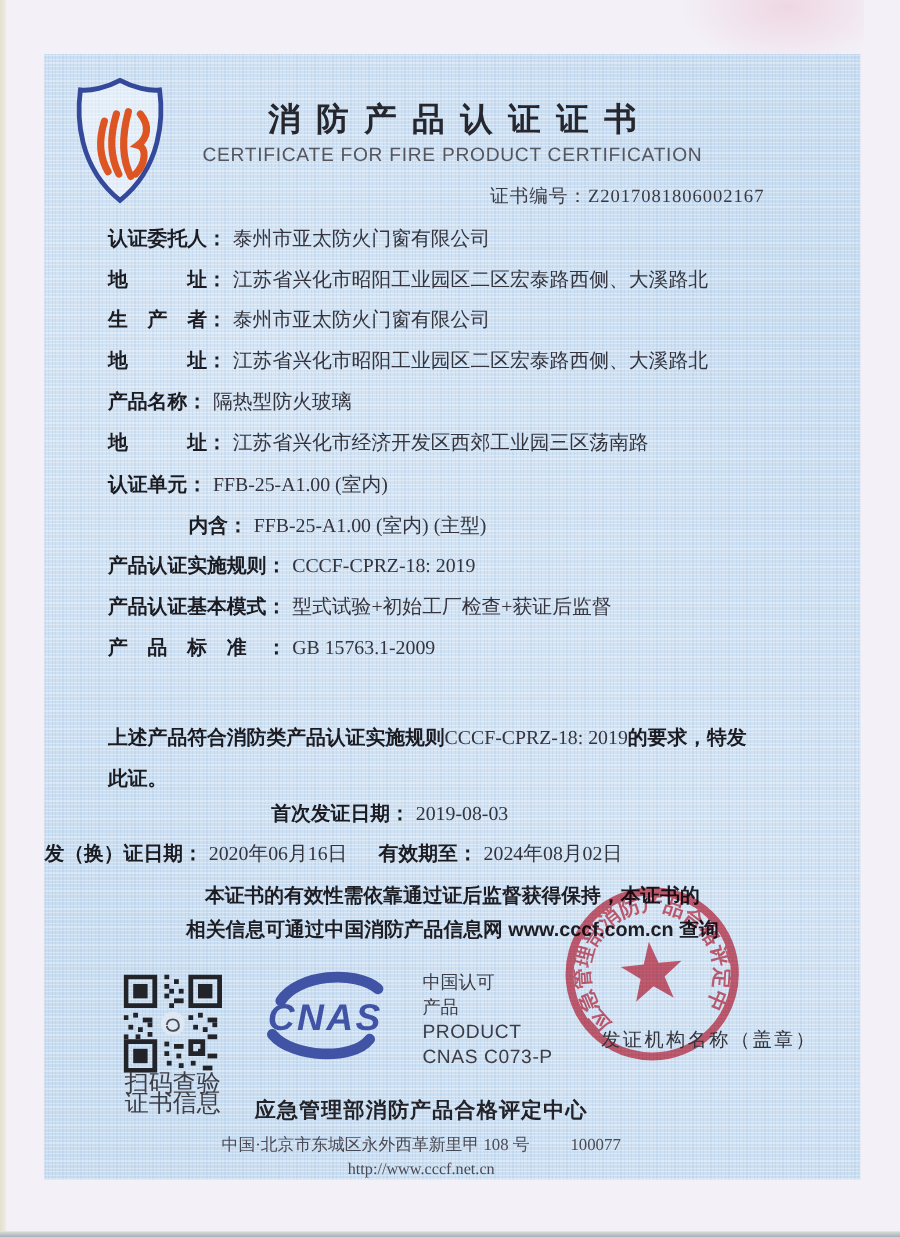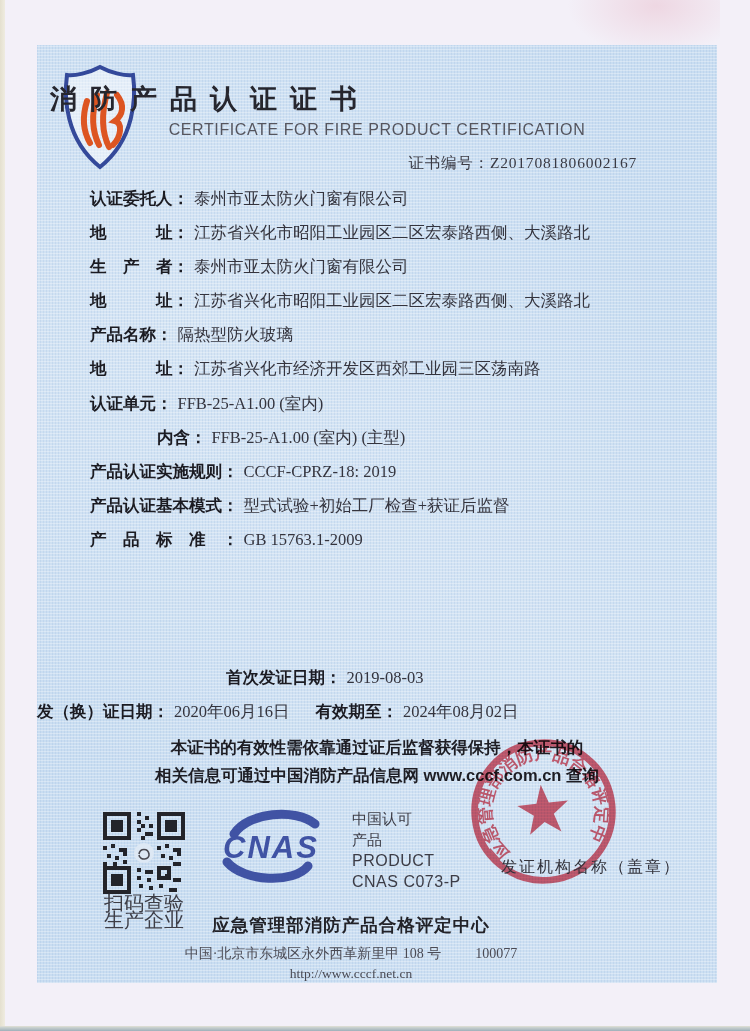--- a/index.html
+++ b/index.html
@@ -20,21 +20,21 @@
     background-color:#c9ddf1;
     background-image:
       repeating-linear-gradient(0deg,rgba(255,255,255,.30) 0 1px,transparent 1px 3px),
       repeating-linear-gradient(90deg,rgba(150,183,222,.22) 0 1px,transparent 1px 3px),
       radial-gradient(circle at 25% 30%,rgba(255,255,255,.25),transparent 55%),
       radial-gradient(circle at 75% 70%,rgba(255,255,255,.20),transparent 55%);
     color:#24242c;
   }
   .logo{position:absolute;left:22px;top:18px;width:82px;height:108px;}
   .title{
-    position:absolute;left:0;top:36px;width:100%;text-align:left;
+    position:absolute;left:0;top:36px;width:100%;text-align:center;
     font-size:27px;font-weight:bold;letter-spacing:13px;text-indent:13px;color:#26262e;
   }
   .subtitle{
     position:absolute;left:0;top:76px;width:100%;text-align:center;
     font-size:16px;letter-spacing:.6px;color:#55555e;
   }
   .certno{
     position:absolute;right:80px;top:108px;
     font-family:"Liberation Serif","DejaVu Serif",serif;
     font-size:15.5px;color:#3a3a44;letter-spacing:.8px;
@@ -109,20 +109,24 @@
       <div class="row"><span class="lbl">地　　　址：</span><span class="val">江苏省兴化市昭阳工业园区二区宏泰路西侧、大溪路北</span></div>
       <div class="row"><span class="lbl">产品名称：</span><span class="val">隔热型防火玻璃</span></div>
       <div class="row"><span class="lbl">地　　　址：</span><span class="val">江苏省兴化市经济开发区西郊工业园三区荡南路</span></div>
       <div class="row"><span class="lbl">认证单元：</span><span class="val">FFB-25-A1.00 (室内)</span></div>
       <div class="row indent"><span class="lbl">内含：</span><span class="val">FFB-25-A1.00 (室内) (主型)</span></div>
       <div class="row"><span class="lbl">产品认证实施规则：</span><span class="val">CCCF-CPRZ-18: 2019</span></div>
       <div class="row"><span class="lbl">产品认证基本模式：</span><span class="val">型式试验+初始工厂检查+获证后监督</span></div>
       <div class="row"><span class="lbl">产　品　标　准　：</span><span class="val">GB 15763.1-2009</span></div>
     </div>
 
+    <div class="statement">
+      <span class="b">上述产品符合消防类产品认证实施规则</span><span class="r">CCCF-CPRZ-18: 2019</span><span class="b">的要求，特发</span>
+      <div class="b">此证。</div>
+    </div>
 
     <div class="first-issue">
       <span class="lbl">首次发证日期：</span><span class="val">2019-08-03</span>
     </div>
     <div class="reissue">
       <span class="lbl">发（换）证日期：</span><span class="val">2020年06月16日</span><span class="gap"></span><span class="lbl">有效期至：</span><span class="val">2024年08月02日</span>
     </div>
 
     <div class="notice">
       <div>本证书的有效性需依靠通过证后监督获得保持，本证书的</div>
@@ -171,21 +175,21 @@
         <rect x="46" y="74" width="4" height="4"></rect>
           <rect x="56" y="72" width="4" height="4"></rect>
         <rect x="66" y="76" width="8" height="4"></rect>
           <rect x="54" y="34" width="4" height="4"></rect>
       </g>
       <circle cx="41" cy="41" r="10" fill="#dde8f4"></circle>
       <path d="M36 42c1-6 9-6 10 0s-9 7-10 1" stroke="#4a4a52" stroke-width="1.6" fill="none"></path>
     </svg>
     <div class="qr-caption">
       <div>扫码查验</div>
-      <div>生产企业</div>
+      <div>证书信息</div>
     </div>
 
     <svg class="cnas-logo" viewBox="0 0 106 74">
       <path d="M16 26 C30 4 78 0 97 16" stroke="#4053a4" stroke-width="9" fill="none" stroke-linecap="round"></path>
       <path d="M9 54 C26 74 76 76 90 58" stroke="#4053a4" stroke-width="9" fill="none" stroke-linecap="round"></path>
       <text x="53" y="50" text-anchor="middle" font-size="31" font-weight="bold" font-style="italic" letter-spacing="2" fill="#4053a4" font-family="Liberation Sans, DejaVu Sans, sans-serif">CNAS</text>
     </svg>
     <div class="cnas-text">
       <div>中国认可</div>
       <div>产品</div>

